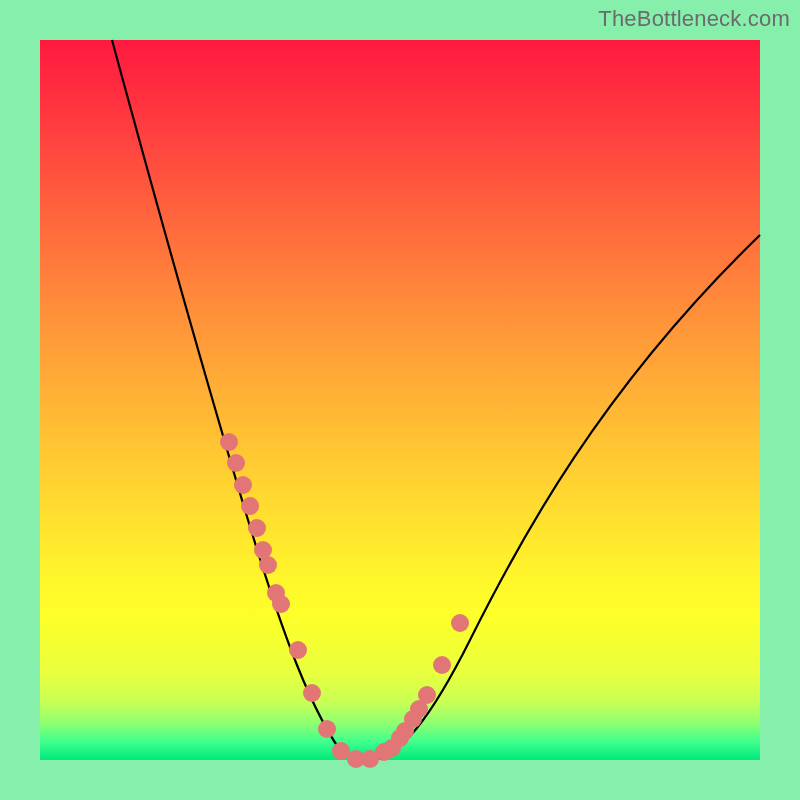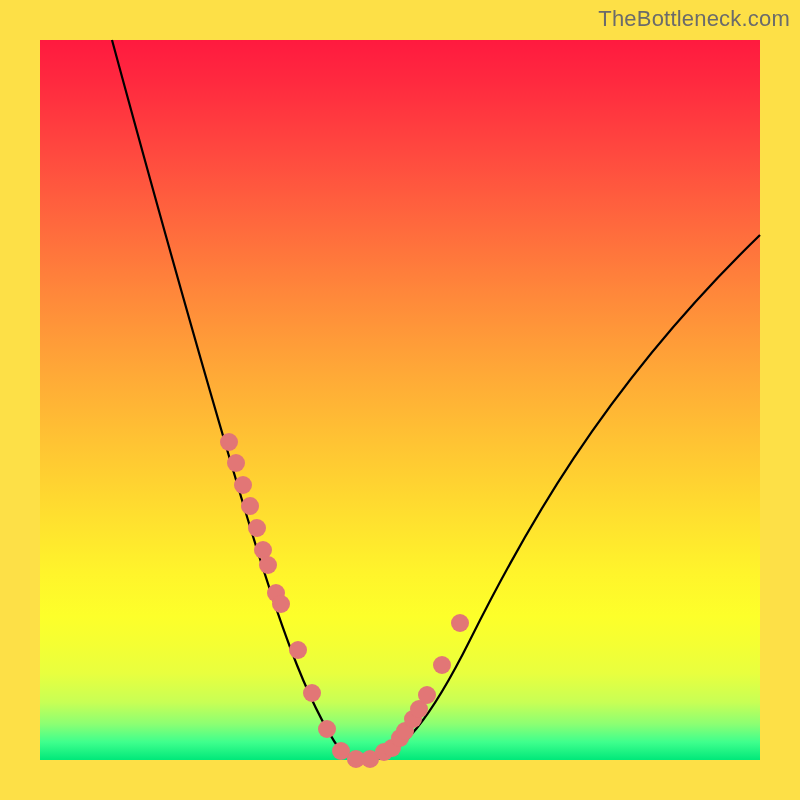--- a/index.html
+++ b/index.html
@@ -10,21 +10,21 @@
     background: #000;
     overflow: hidden;
     font-family: Arial, Helvetica, sans-serif;
   }
   .frame {
     position: absolute;
     left: 0;
     top: 0;
     width: 800px;
     height: 800px;
-    background: #fde047;
+    background: #86efac;
   }
   .plot-area {
     position: absolute;
     left: 40px;
     top: 40px;
     width: 720px;
     height: 720px;
     
     background: linear-gradient(
       to bottom,

